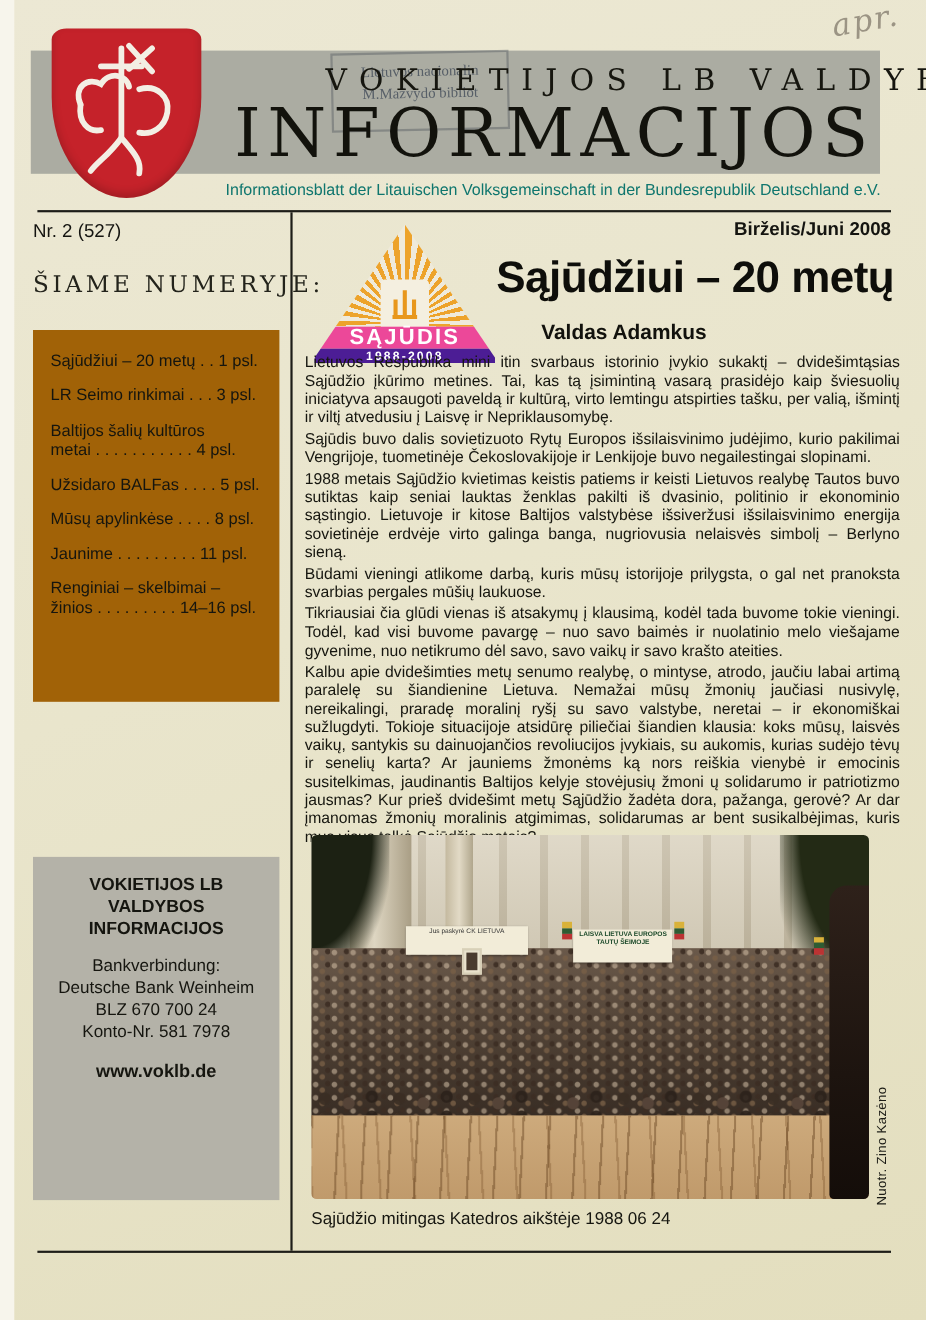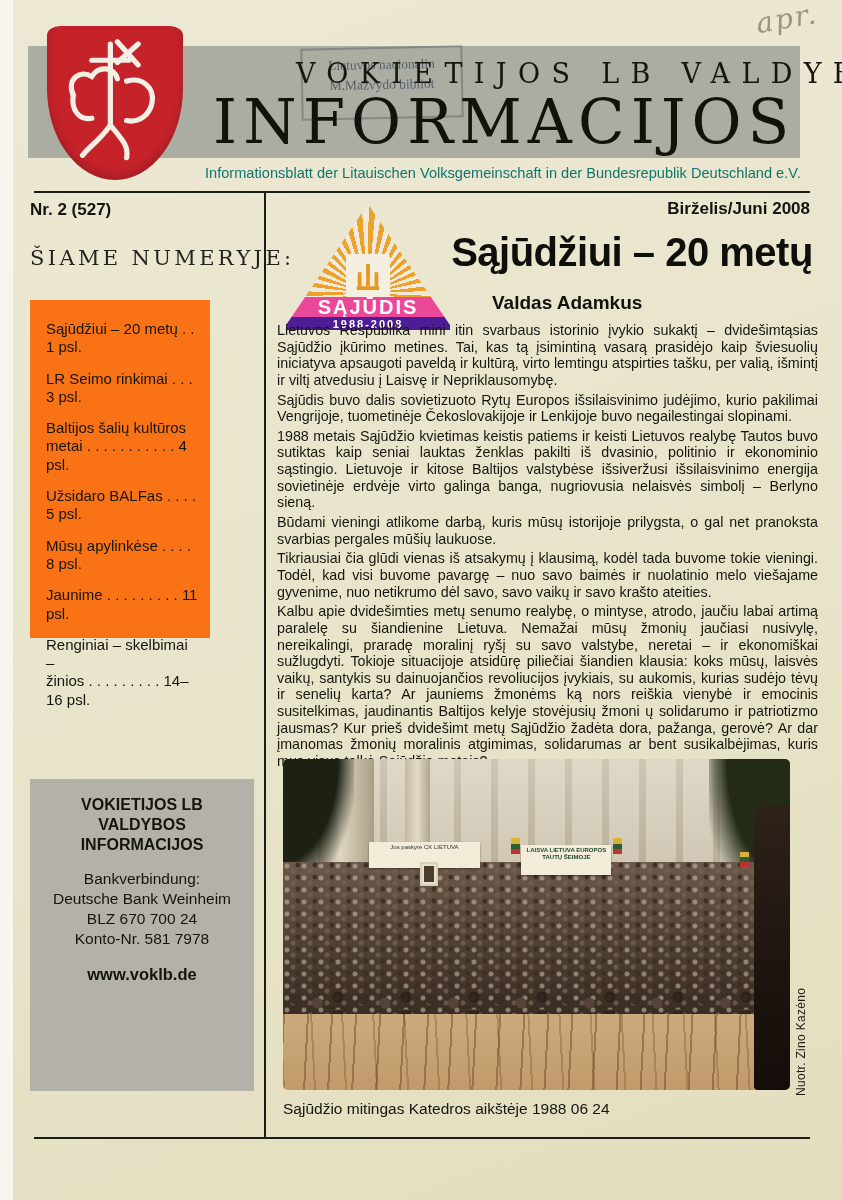--- a/index.html
+++ b/index.html
@@ -37,27 +37,27 @@
   }
   .handnote{
     left:756px;top:2px;font-family:"DejaVu Serif",serif;font-style:italic;
     font-size:28px;color:#9b9484;transform:rotate(-10deg);letter-spacing:2px;
   }
   .subtitle{left:205px;top:165px;width:600px;font-size:14.6px;color:#0f766e;}
   .rule-top{left:34px;top:191px;width:776px;height:2px;background:#1d1d18;}
   .rule-bottom{left:34px;top:1137px;width:776px;height:2px;background:#1d1d18;}
   .rule-vert{left:264px;top:193px;width:2px;height:944px;background:#1d1d18;}
   
-  .issue-no{left:30px;top:200px;font-size:17px;font-weight:bold;}
+  .issue-no{left:30px;top:200px;font-size:17px;font-weight:normal;}
   .toc-head{
     left:30px;top:246px;font-family:"DejaVu Serif",serif;font-size:21px;
     letter-spacing:.16em;color:#23231b;white-space:nowrap;
   }
   .toc-box{
-    left:30px;top:300px;width:180px;height:338px;background:#f97316;
+    left:30px;top:300px;width:224px;height:338px;background:#a16207;
     padding:20px 12px 0 16px;box-sizing:border-box;
   }
   .toc-item{font-size:15px;line-height:1.22;margin-bottom:13px;white-space:pre-line;color:#15150f;}
   .contact-box{
     left:30px;top:779px;width:224px;height:312px;background:#b4b2a8;
     box-sizing:border-box;padding:16px 8px 0 8px;text-align:center;
     font-size:15.5px;line-height:1.3;color:#15150f;
   }
   .contact-name{font-weight:bold;font-size:16px;line-height:1.25;margin-bottom:14px;}
   .contact-group{margin-bottom:14px;}

